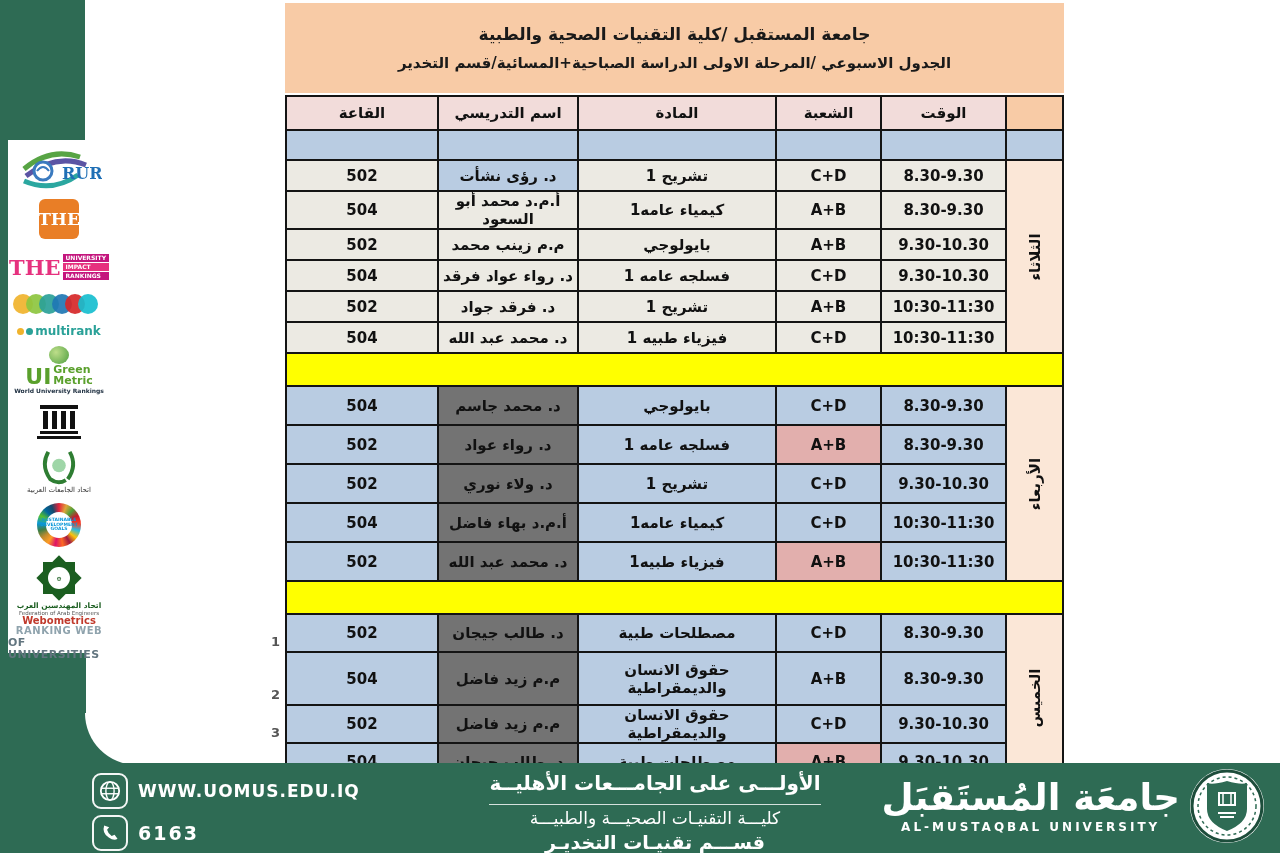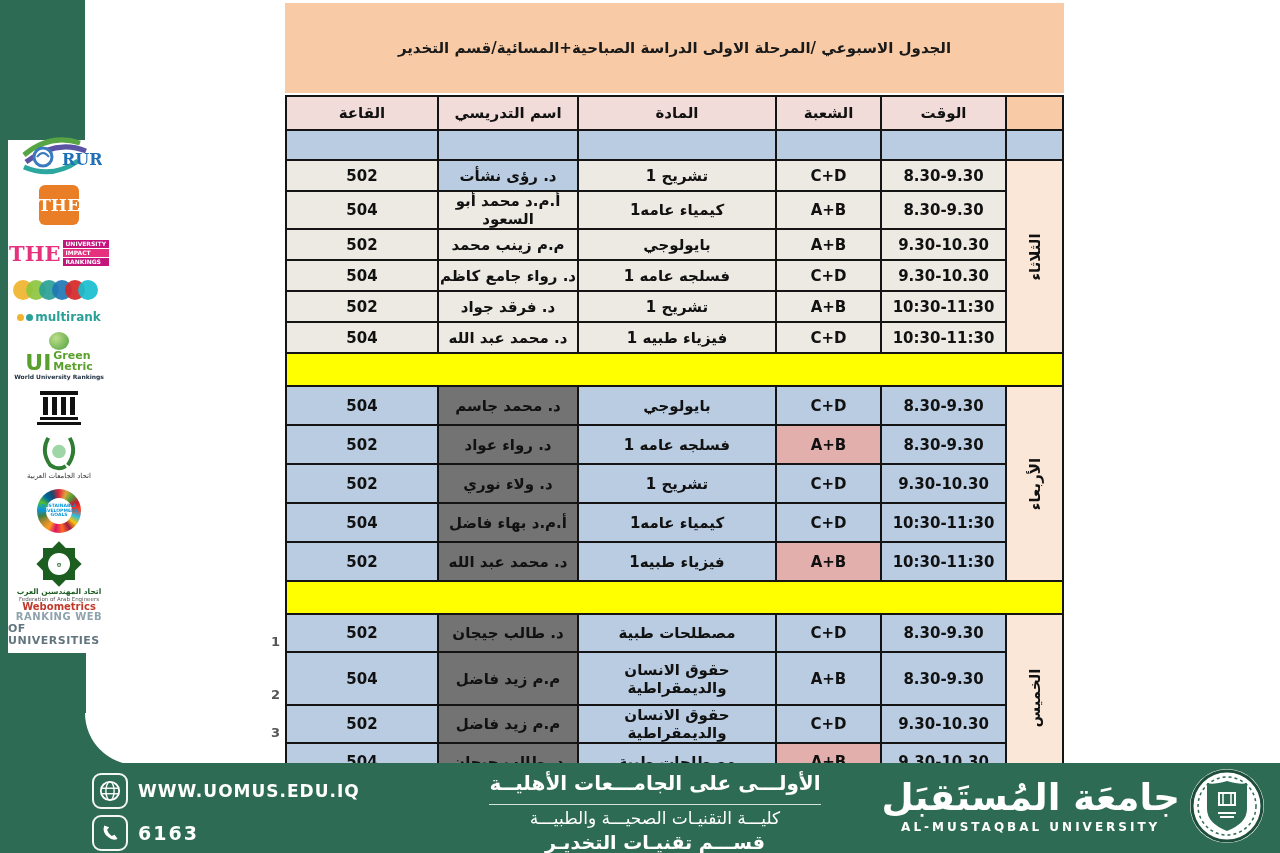--- a/index.html
+++ b/index.html
@@ -7,21 +7,21 @@
         font-family:"DejaVu Sans",sans-serif;}
   
   .green{background:#2e6b54;}
   .corner-block{position:absolute;left:0;top:0;width:85px;height:140px;}
   .left-strip{position:absolute;left:0;top:0;width:8px;height:853px;}
   .bottom-left-block{position:absolute;left:0;top:653px;width:86px;height:200px;}
   .corner-under{position:absolute;left:85px;top:713px;width:52px;height:52px;}
   .corner-over{position:absolute;left:85px;top:713px;width:52px;height:52px;background:#fff;
                border-bottom-left-radius:52px;}
   
-  .sidebar{position:absolute;left:8px;top:128px;width:102px;display:flex;flex-direction:column;
+  .sidebar{position:absolute;left:8px;top:142px;width:102px;display:flex;flex-direction:column;
            align-items:center;gap:8px;}
   .logo{display:flex;flex-direction:column;align-items:center;justify-content:center;}
   .the-box{width:40px;height:40px;background:#e97e26;border-radius:6px;color:#fff;
            font-weight:bold;font-size:17px;display:flex;align-items:center;justify-content:center;
            font-family:"DejaVu Serif",serif;}
   .impact{display:flex;align-items:center;gap:2px;}
   .impact .the{color:#e6317e;font-family:"DejaVu Serif",serif;font-weight:bold;font-size:21px;}
   .impact .bars{display:flex;flex-direction:column;gap:1px;}
   .impact .bars span{background:#c4157d;color:#fff;font-size:6px;font-weight:bold;
                      padding:1px 3px;line-height:1;}
@@ -199,20 +199,21 @@
 
     <div class="logo webo" style="height:28px">
       <span class="brand">Webometrics</span>
       <span class="l1">RANKING WEB</span>
       <span class="l2">OF UNIVERSITIES</span>
     </div>
   </div>
 
   <div class="table-area">
     <div class="main-header">
+      <div class="t1">جامعة المستقبل /كلية التقنيات الصحية والطبية</div>
       <div class="t2">الجدول الاسبوعي /المرحلة الاولى الدراسة الصباحية+المسائية/قسم التخدير</div>
     </div>
     <table class="sched" id="sched">
       <colgroup>
         <col style="width:57px">
           <col style="width:125px">
           <col style="width:105px">
         <col style="width:198px">
           <col style="width:140px">
           <col style="width:152px">
@@ -255,21 +256,21 @@
             <td class="c-grey">9.30-10.30</td>
             <td class="c-grey">A+B</td>
             <td class="c-grey">بايولوجي</td>
             <td class="c-grey">م.م زينب محمد</td>
             <td class="c-grey">502</td>
           </tr>
           <tr style="height: 31px;">
             <td class="c-grey">9.30-10.30</td>
             <td class="c-grey">C+D</td>
             <td class="c-grey">فسلجه عامه 1</td>
-            <td class="c-grey">د. رواء جامع كاظم</td>
+            <td class="c-grey">د. رواء عواد فرقد</td>
             <td class="c-grey">504</td>
           </tr>
           <tr style="height: 31px;">
             <td class="c-grey">10:30-11:30</td>
             <td class="c-grey">A+B</td>
             <td class="c-grey">تشريح 1</td>
             <td class="c-grey">د. فرقد جواد</td>
             <td class="c-grey">502</td>
           </tr>
           <tr style="height: 31px;">

